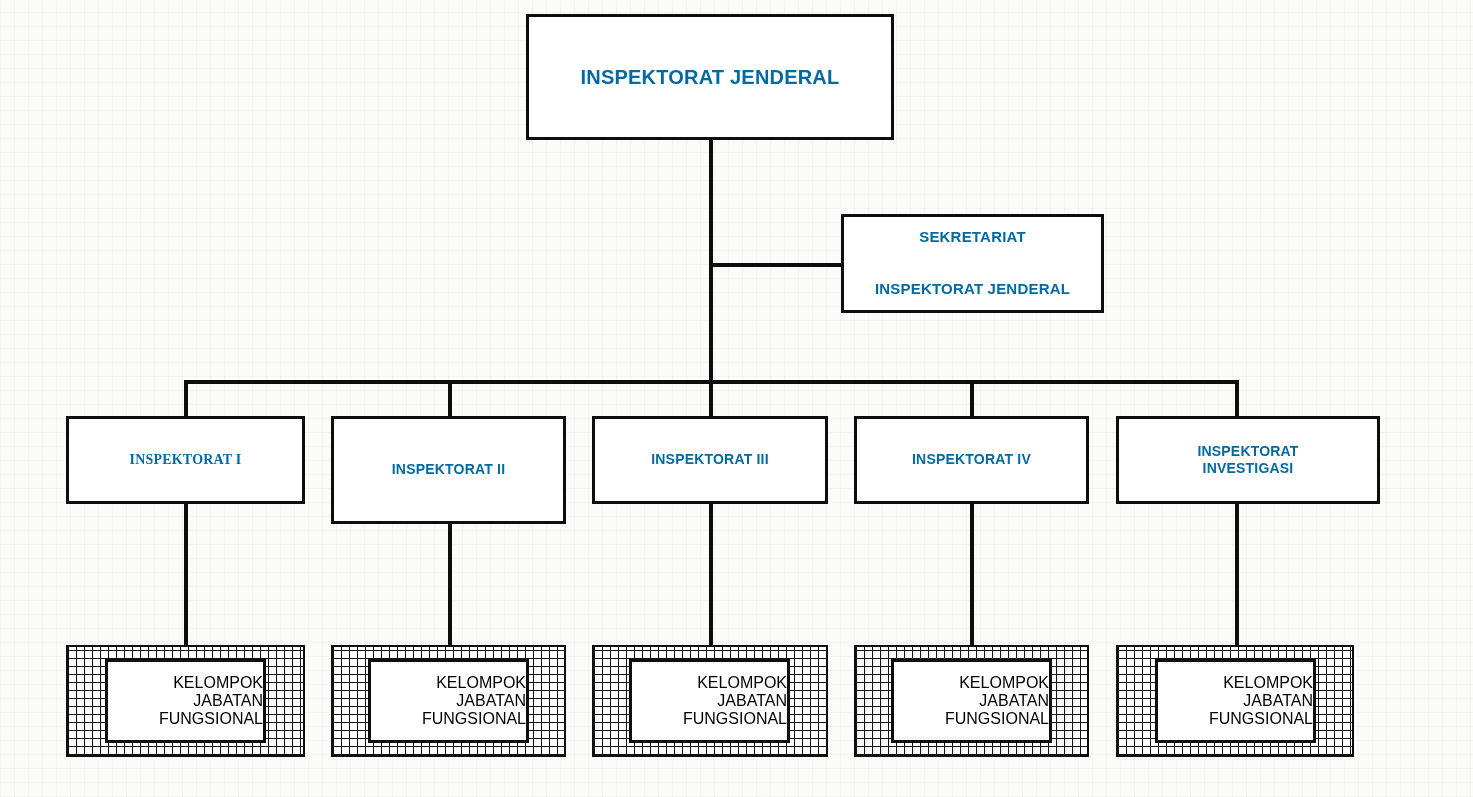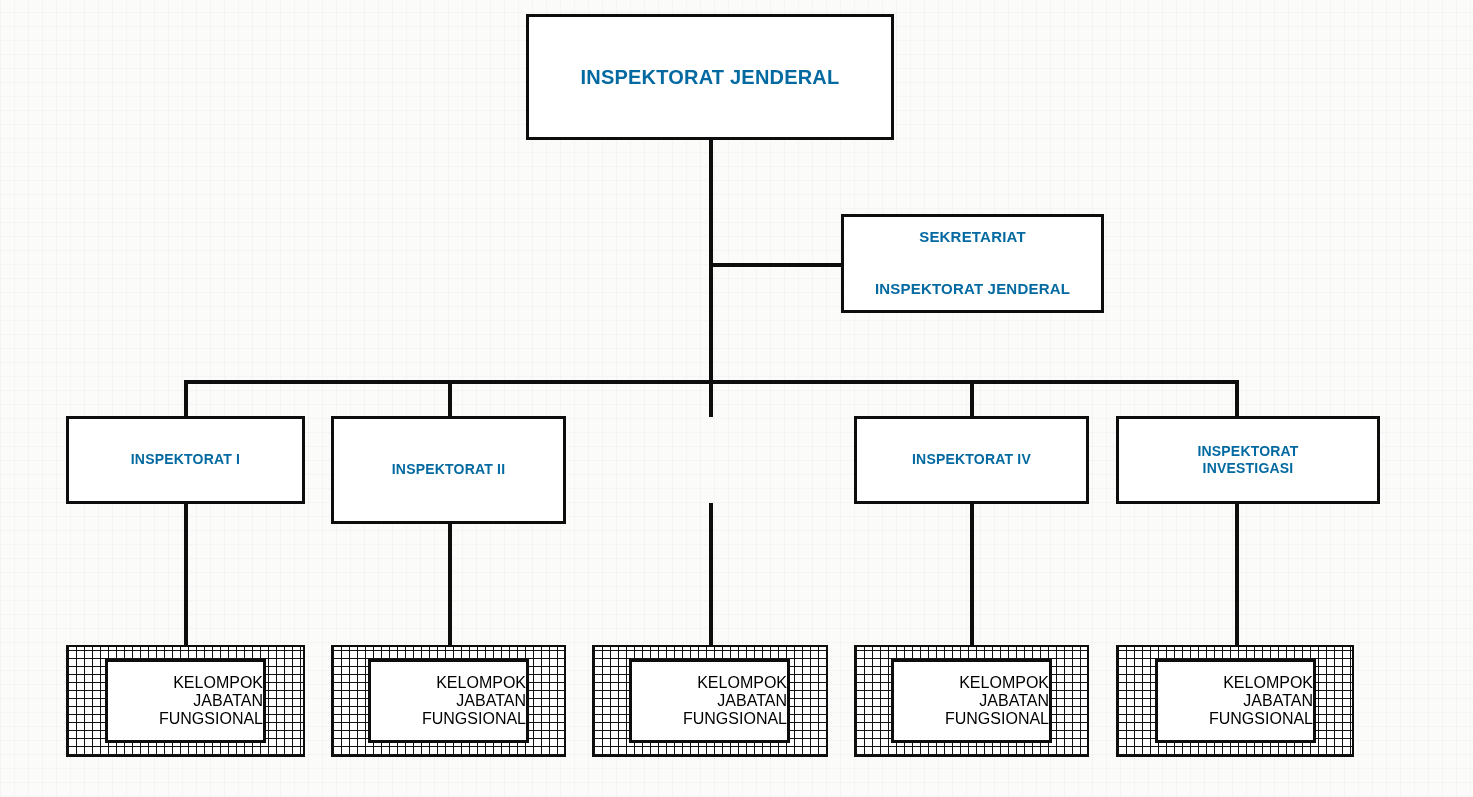--- a/index.html
+++ b/index.html
@@ -104,25 +104,28 @@
 
   <div class="node root" style="left:526px; top:14px; width:368px; height:126px;">
     <span class="label">INSPEKTORAT JENDERAL</span>
   </div>
 
   <div class="node sekretariat" style="left:841px; top:214px; width:263px; height:99px; flex-direction:column;gap:33px;">
     <span class="label">SEKRETARIAT</span>
     <span class="label">INSPEKTORAT JENDERAL</span>
   </div>
 
-  <div class="node insp" style="left:66px; top:416px; width:239px; height:88px; flex-direction:column;">
+  <div class="node insp" style="left:66px; top:416px; width:239px; height:88px; flex-direction:column;font-family:Liberation Serif, serif;">
     <span class="label">INSPEKTORAT I</span>
   </div>
   <div class="node insp" style="left:331px; top:416px; width:235px; height:108px; flex-direction:column;">
     <span class="label">INSPEKTORAT II</span>
+  </div>
+  <div class="node insp" style="left:592px; top:416px; width:236px; height:88px; flex-direction:column;">
+    <span class="label">INSPEKTORAT III</span>
   </div>
   <div class="node insp" style="left:854px; top:416px; width:235px; height:88px; flex-direction:column;">
     <span class="label">INSPEKTORAT IV</span>
   </div>
   <div class="node insp" style="left:1116px; top:416px; width:264px; height:88px; flex-direction:column;">
     <span class="label">INSPEKTORAT</span>
     <span class="label">INVESTIGASI</span>
   </div>
 
   <div class="kjf-wrap" style="left:66px; top:645px; width:239px; height:112px;"></div>

